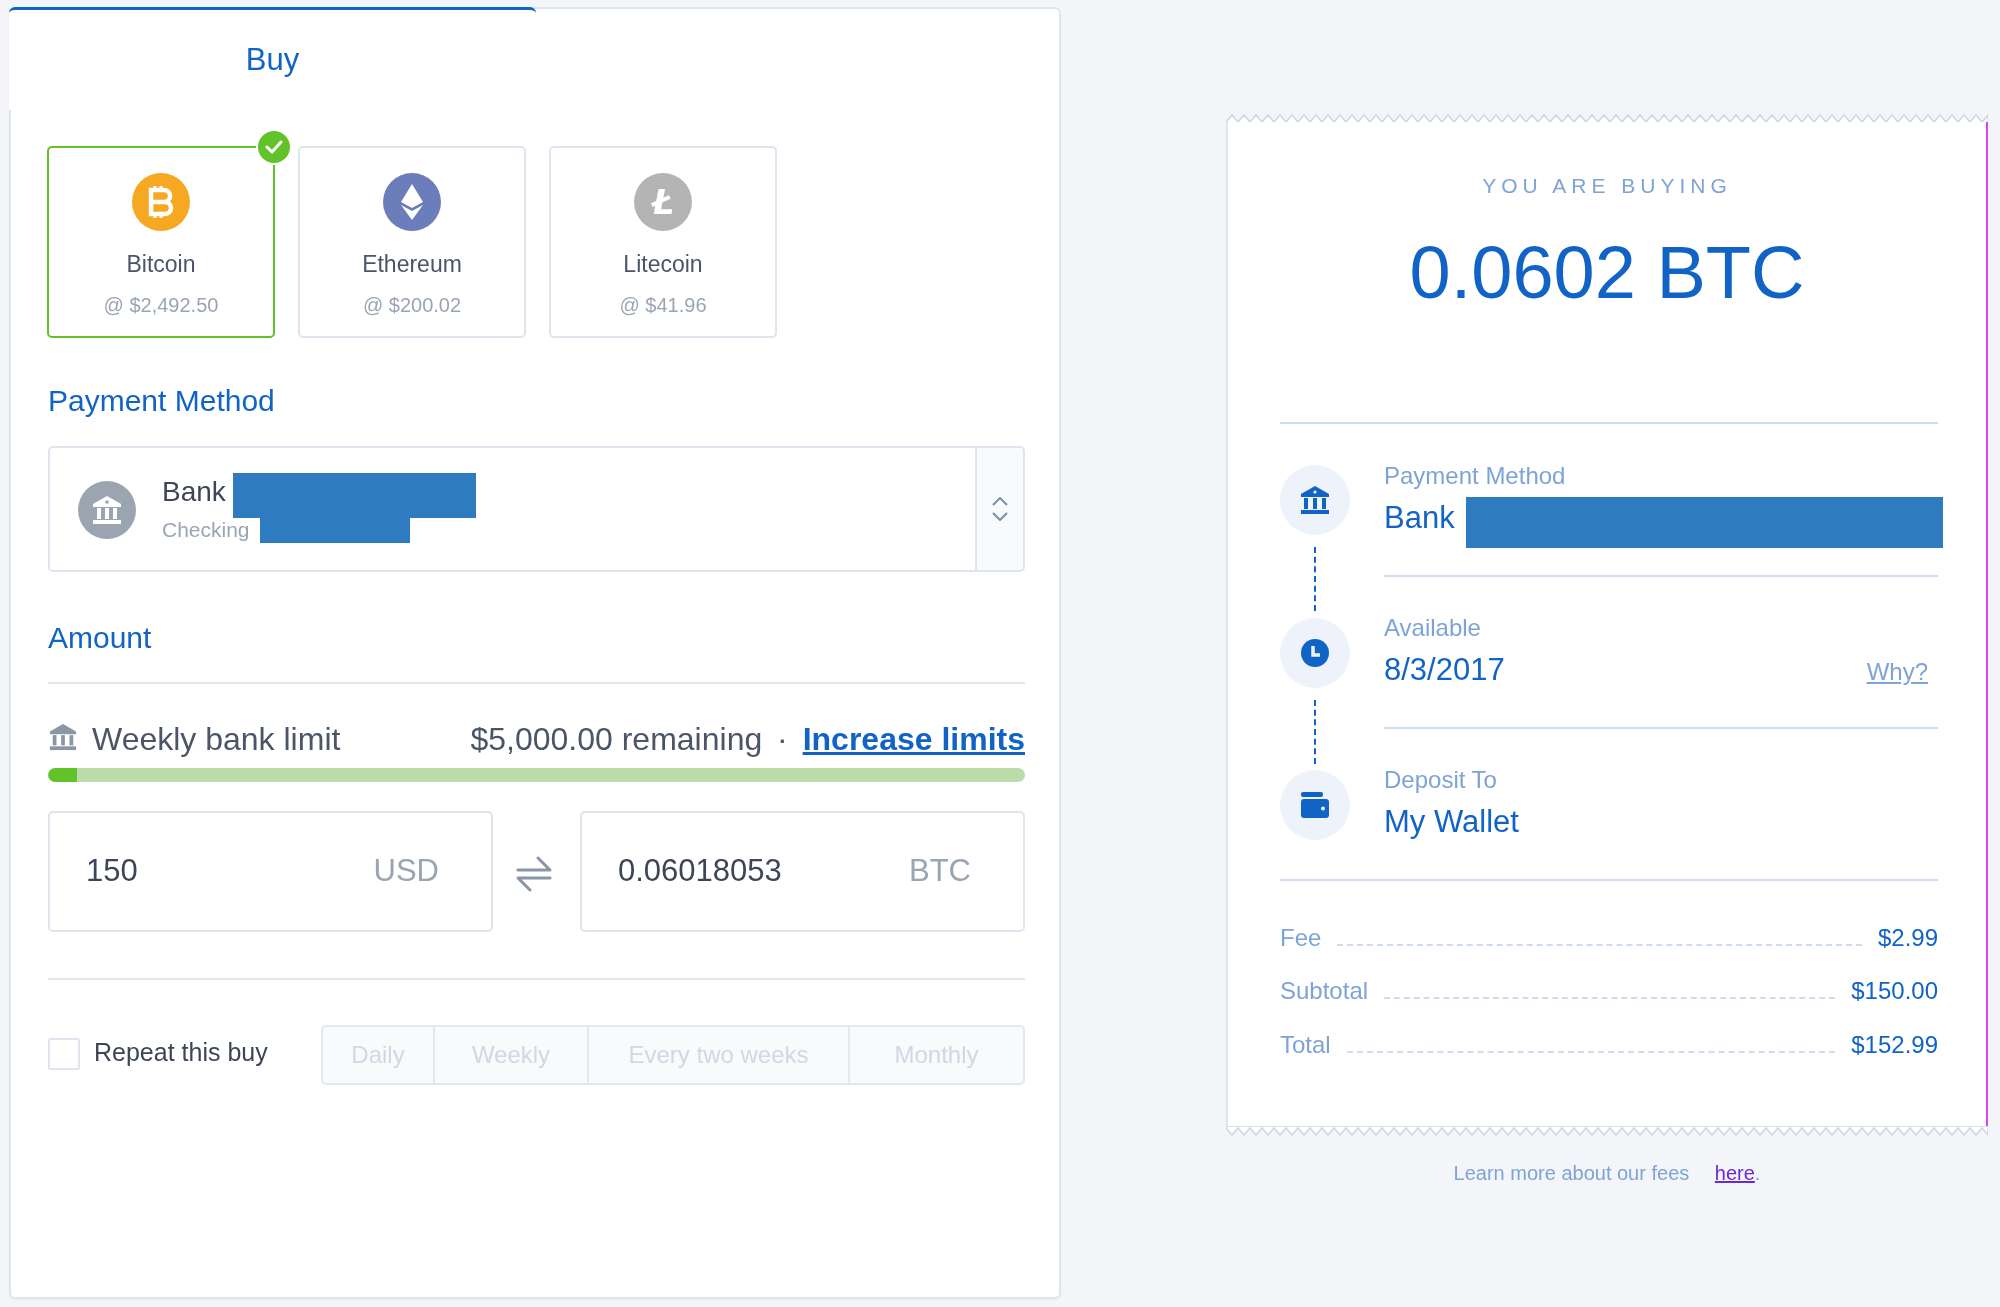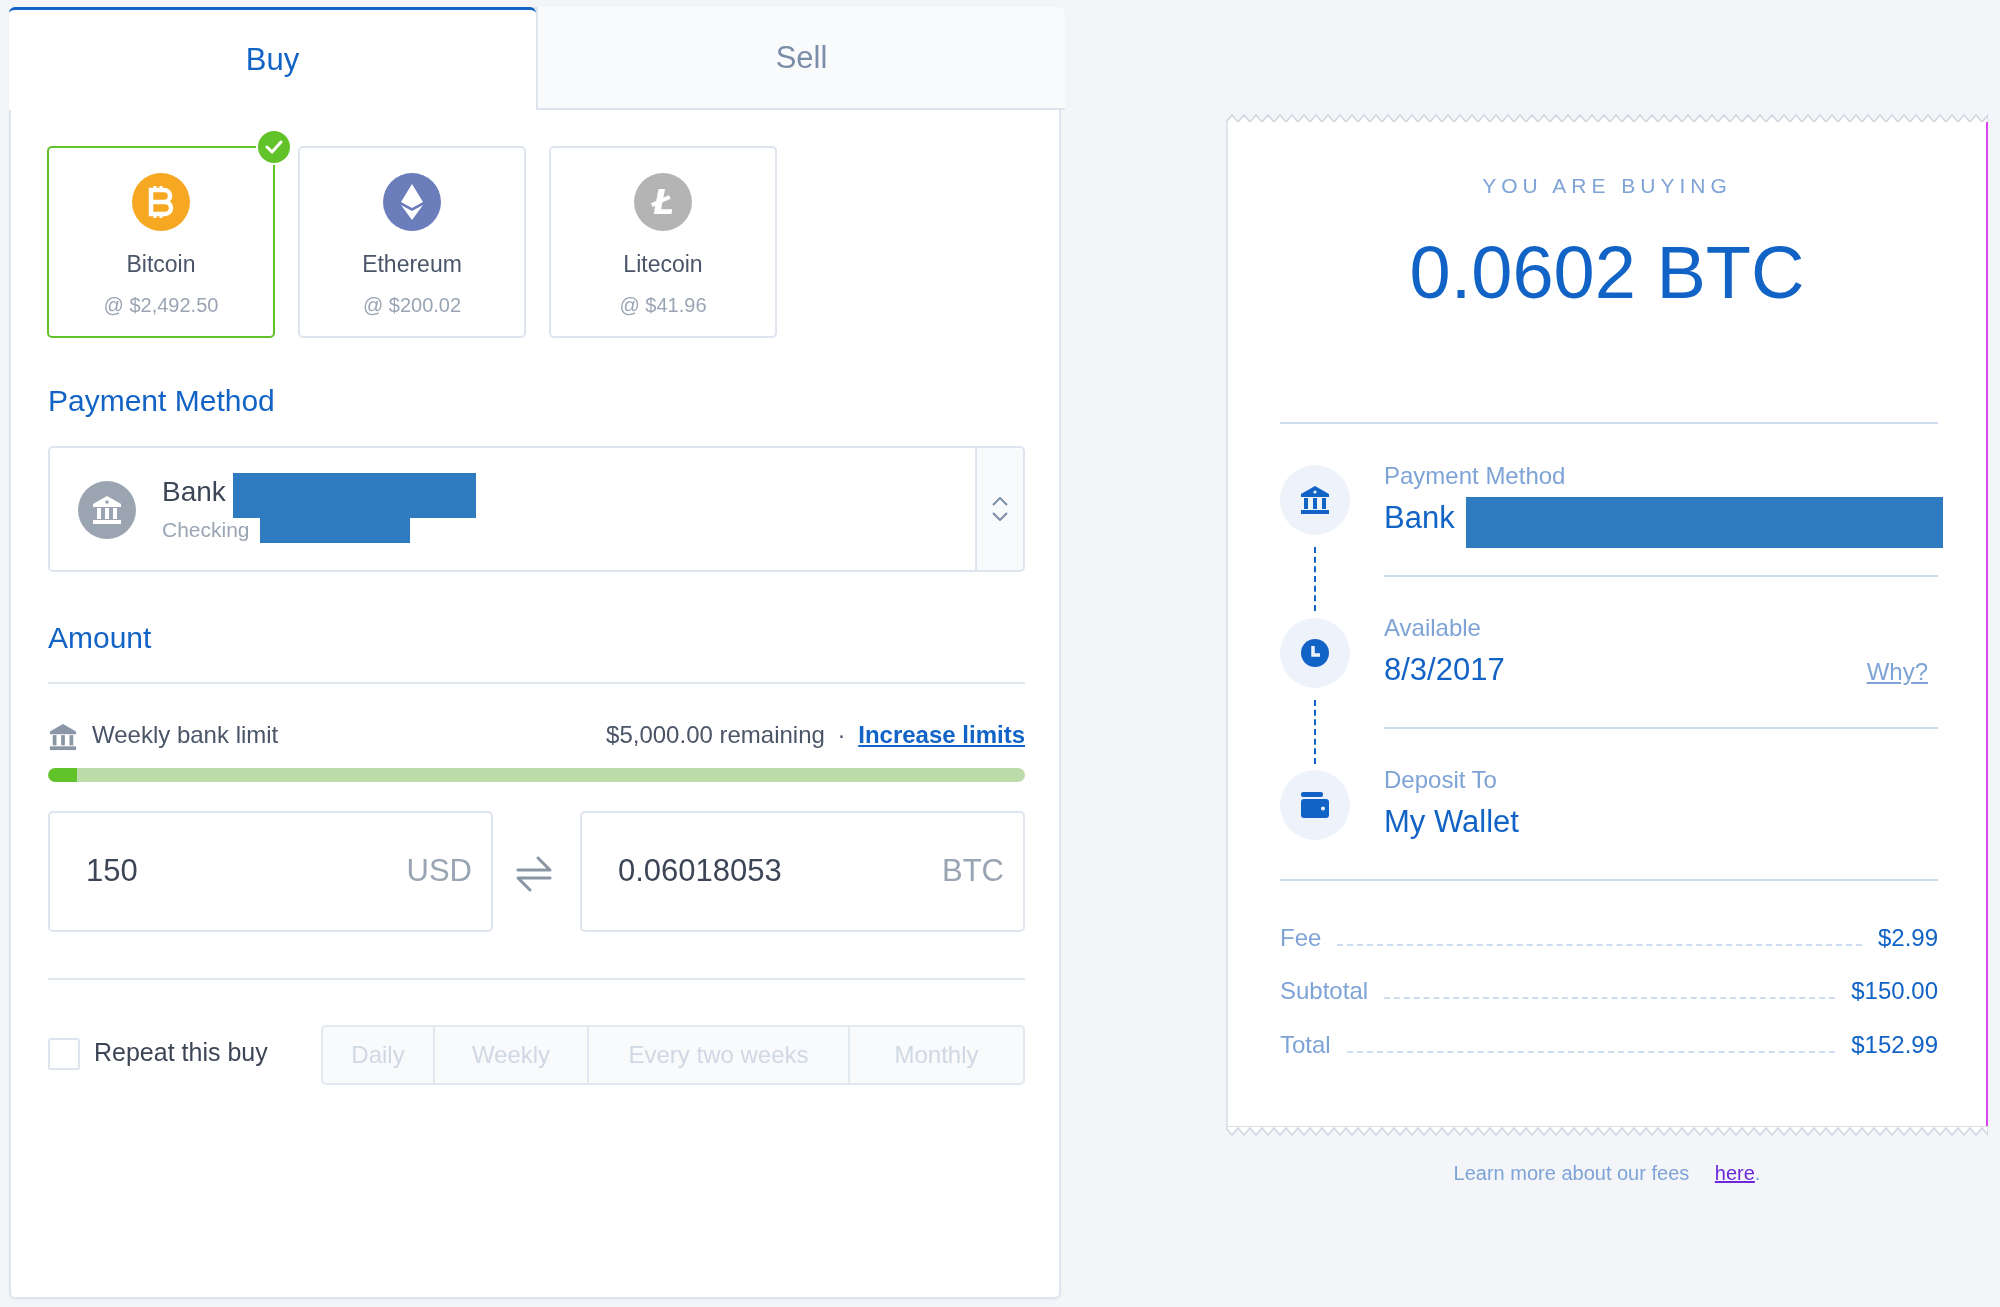--- a/index.html
+++ b/index.html
@@ -66,34 +66,34 @@
   #payment-select .bank-type { position: absolute; left: 112px; top: 70px; font-size: 21px; color: #9aa5b4; }
   .redact { position: absolute; background: #2f7bbf; }
   #payment-select .stepper {
     position: absolute; right: 0; top: 0; width: 48px; height: 100%;
     border-left: 2px solid #dfe5ee; background: #f8fafc; border-radius: 0 5px 5px 0;
     display: flex; flex-direction: column; align-items: center; justify-content: center; gap: 6px;
   }
 
   .hr { position: absolute; left: 37px; width: 977px; height: 2px; background: #e2e8f0; }
 
-  #limit-row { position: absolute; left: 37px; top: 706px; width: 977px; height: 40px; font-size: 24px; color: #4a5568; }
+  #limit-row { position: absolute; left: 37px; top: 706px; width: 977px; height: 40px; font-size: 32px; color: #4a5568; }
   #limit-row .lbl { position: absolute; left: 44px; top: 6px; }
   #limit-row .right { position: absolute; right: 0; top: 6px; }
   #limit-row a { color: #1263c6; text-decoration: underline; cursor: pointer; font-weight: bold; }
 
   #limit-bar { position: absolute; left: 37px; top: 759px; width: 977px; height: 14px; border-radius: 7px; background: #bcdcaa; overflow: hidden; }
   #limit-bar .fill { height: 100%; background: #61c22a; border-radius: 7px 0 0 7px; }
 
   .amount-box {
     position: absolute; top: 802px; width: 445px; height: 121px;
     border: 2px solid #dfe5ee; border-radius: 5px; background: #fff; cursor: text;
   }
   .amount-box .val { position: absolute; left: 36px; top: 40px; font-size: 31px; color: #3d4656; }
-  .amount-box .cur { position: absolute; right: 19px; top: 40px; font-size: 31px; color: #9aa5b4; }
+  .amount-box .cur { position: absolute; right: 52px; top: 40px; font-size: 31px; color: #9aa5b4; }
   #swap-icon { position: absolute; left: 505px; top: 845px; }
 
   #repeat-row { position: absolute; left: 37px; top: 1007px; width: 977px; height: 60px; }
   #repeat-checkbox { position: absolute; left: 0; top: 22px; width: 32px; height: 32px; border: 2px solid #dfe5ee; border-radius: 3px; background: #fff; cursor: pointer; }
   #repeat-label { position: absolute; left: 46px; top: 22px; font-size: 25px; color: #3d4656; }
   #frequency-group {
     position: absolute; left: 273px; top: 9px; width: 704px; height: 60px;
     border: 2px solid #e2e8f0; border-radius: 5px; background: #f8fafc; display: flex;
   }
   .freq { height: 100%; display: flex; align-items: center; justify-content: center; font-size: 24px; color: #d0d8e3; border-right: 2px solid #e2e8f0; cursor: pointer; }
@@ -128,21 +128,20 @@
 
   #learn-more { position: absolute; left: 1226px; width: 762px; top: 1162px; text-align: center; font-size: 20px; color: #7ea3d6; }
   #learn-more a { color: #6d28d9; text-decoration: underline; cursor: pointer; margin-left: 20px; }
 </style>
 </head>
 <body>
 
 <div id="trade-card">
 
   <div id="tab-buy" class="tab">Buy</div>
-  <div id="tab-sell" class="tab">Sell</div>
 
   <div class="coin-card selected" style="left:36px;">
     <div class="coin-icon" style="background:#f7a823;">
       <svg width="30" height="36" viewBox="0 0 30 36">
         <path d="M9 2v4M15 2v4M9 30v4M15 30v4" stroke="#fff" stroke-width="3"></path>
         <path d="M5 6h13a6 6 0 0 1 0 12H5zM5 18h14a6 6 0 0 1 0 12H5z" fill="none" stroke="#fff" stroke-width="4.5"></path>
       </svg>
     </div>
     <div class="coin-name">Bitcoin</div>
     <div class="coin-price">@ $2,492.50</div>

